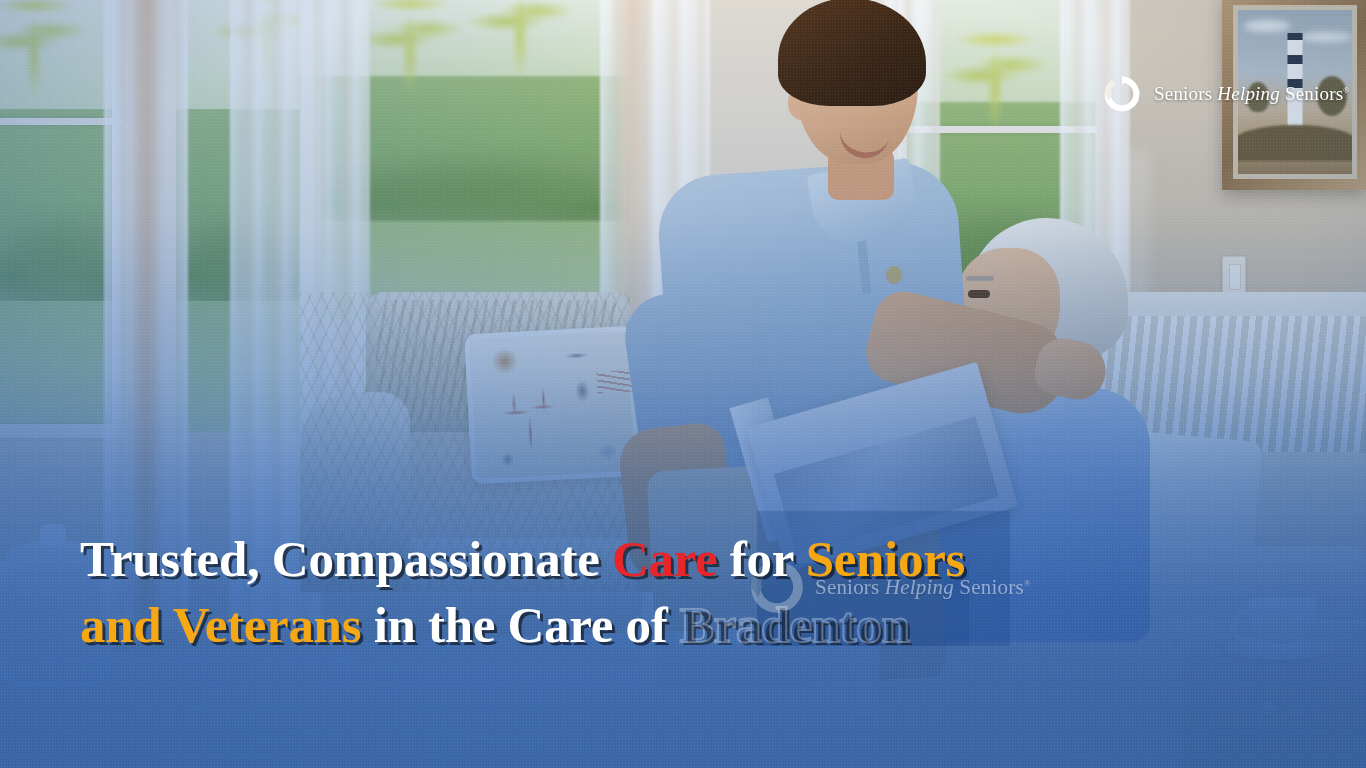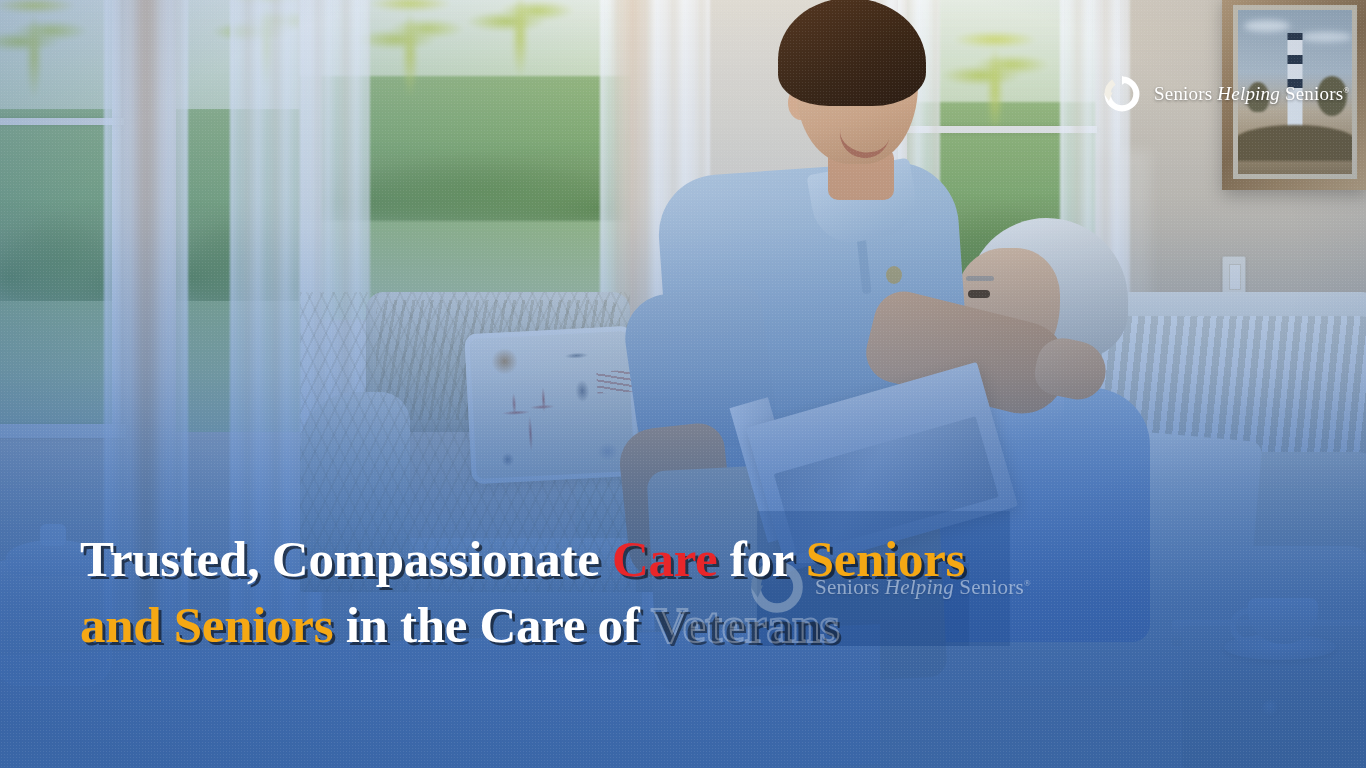--- a/index.html
+++ b/index.html
@@ -719,17 +719,17 @@
     <div class="brand-word">
       <span>Seniors </span><i>Helping</i><span> Seniors</span><sup>®</sup>
     </div>
   </div>
 
   <h1 class="headline">
     <span class="line">
       <span class="t-white">Trusted, Compassionate </span><span class="t-red">Care</span><span class="t-white"> for </span><span class="t-amber">Seniors</span>
     </span>
     <span class="line">
-      <span class="t-amber">and Seniors</span><span class="t-white"> in the Care of </span><span class="t-hollow">Veterans</span>
+      <span class="t-amber">and Veterans</span><span class="t-white"> in the Care of </span><span class="t-hollow">Bradenton</span>
     </span>
   </h1>
 
 </div>
 
 </body></html>

